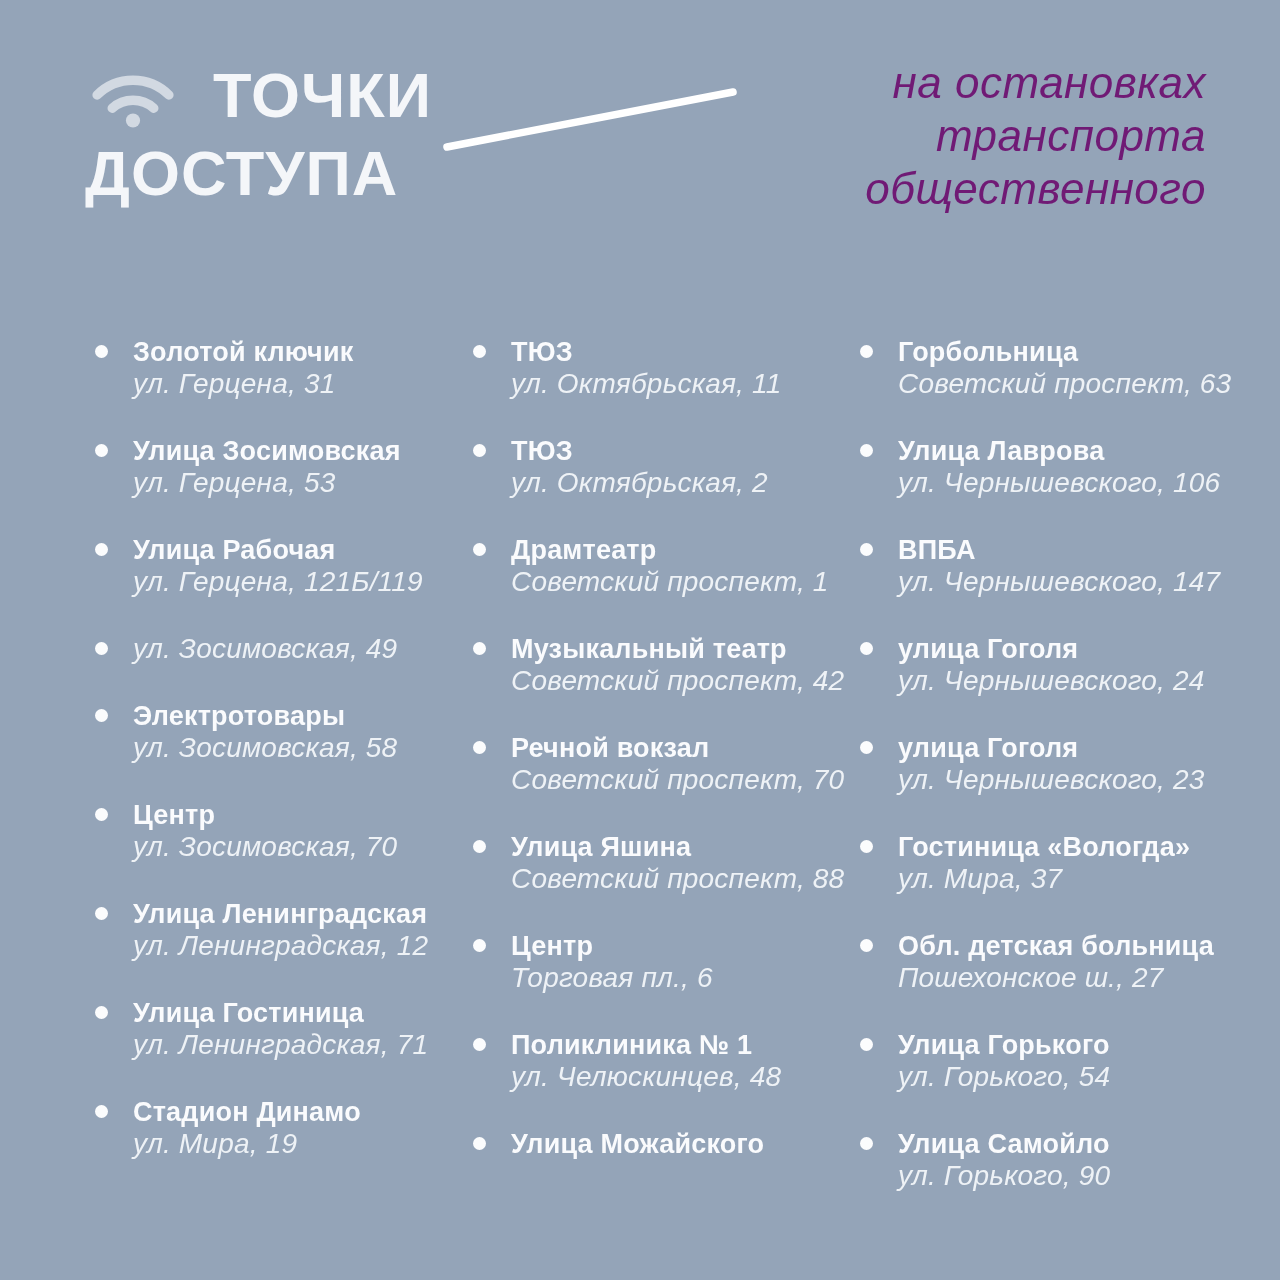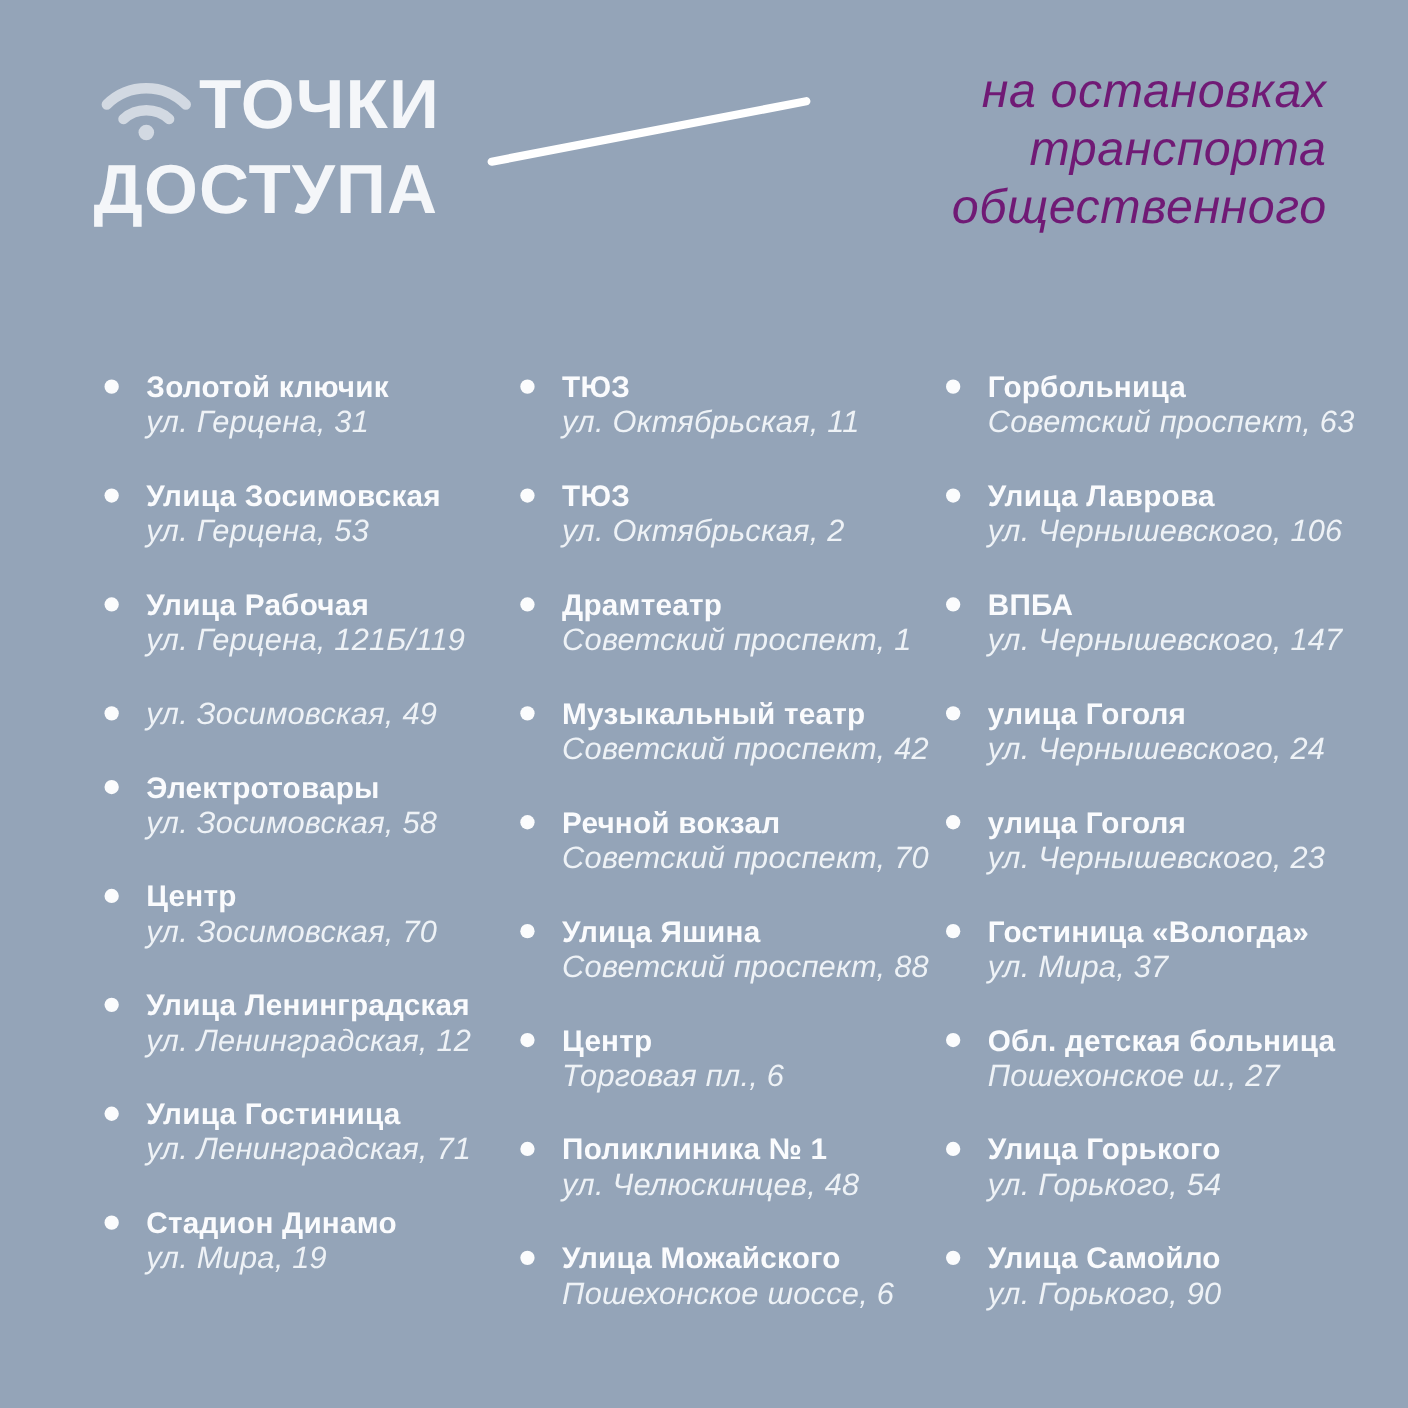--- a/index.html
+++ b/index.html
@@ -12,21 +12,21 @@
   }
   
   .header-left{
     position:absolute;left:85px;top:56px;
     color:#f4f6f9;
     font-weight:700;
     font-size:63px;
     line-height:78px;
     letter-spacing:1px;
   }
-  .header-line1{display:flex;align-items:center;gap:0;text-align:right;}
+  .header-line1{display:flex;align-items:center;gap:32px;text-align:right;}
   .wifi-icon{width:96px;height:68px;flex:0 0 auto;}
   .divider-svg{position:absolute;left:438px;top:80px;}
   .tagline{
     position:absolute;top:56px;right:74px;
     text-align:right;
     color:#701a75;
     font-style:italic;
     font-size:44px;
     line-height:53px;
     letter-spacing:0.5px;
@@ -209,21 +209,20 @@
       <span class="bullet"></span>
       <div class="item-text">
         <div class="item-title">Поликлиника № 1</div>
         <div class="item-address">ул. Челюскинцев, 48</div>
       </div>
     </div>
     <div class="item">
       <span class="bullet"></span>
       <div class="item-text">
         <div class="item-title">Улица Можайского</div>
-        <div class="item-address">Пошехонское шоссе, 6</div>
       </div>
     </div>
   </div>
 
   <div class="col c3">
     <div class="item">
       <span class="bullet"></span>
       <div class="item-text">
         <div class="item-title">Горбольница</div>
         <div class="item-address">Советский проспект, 63</div>

